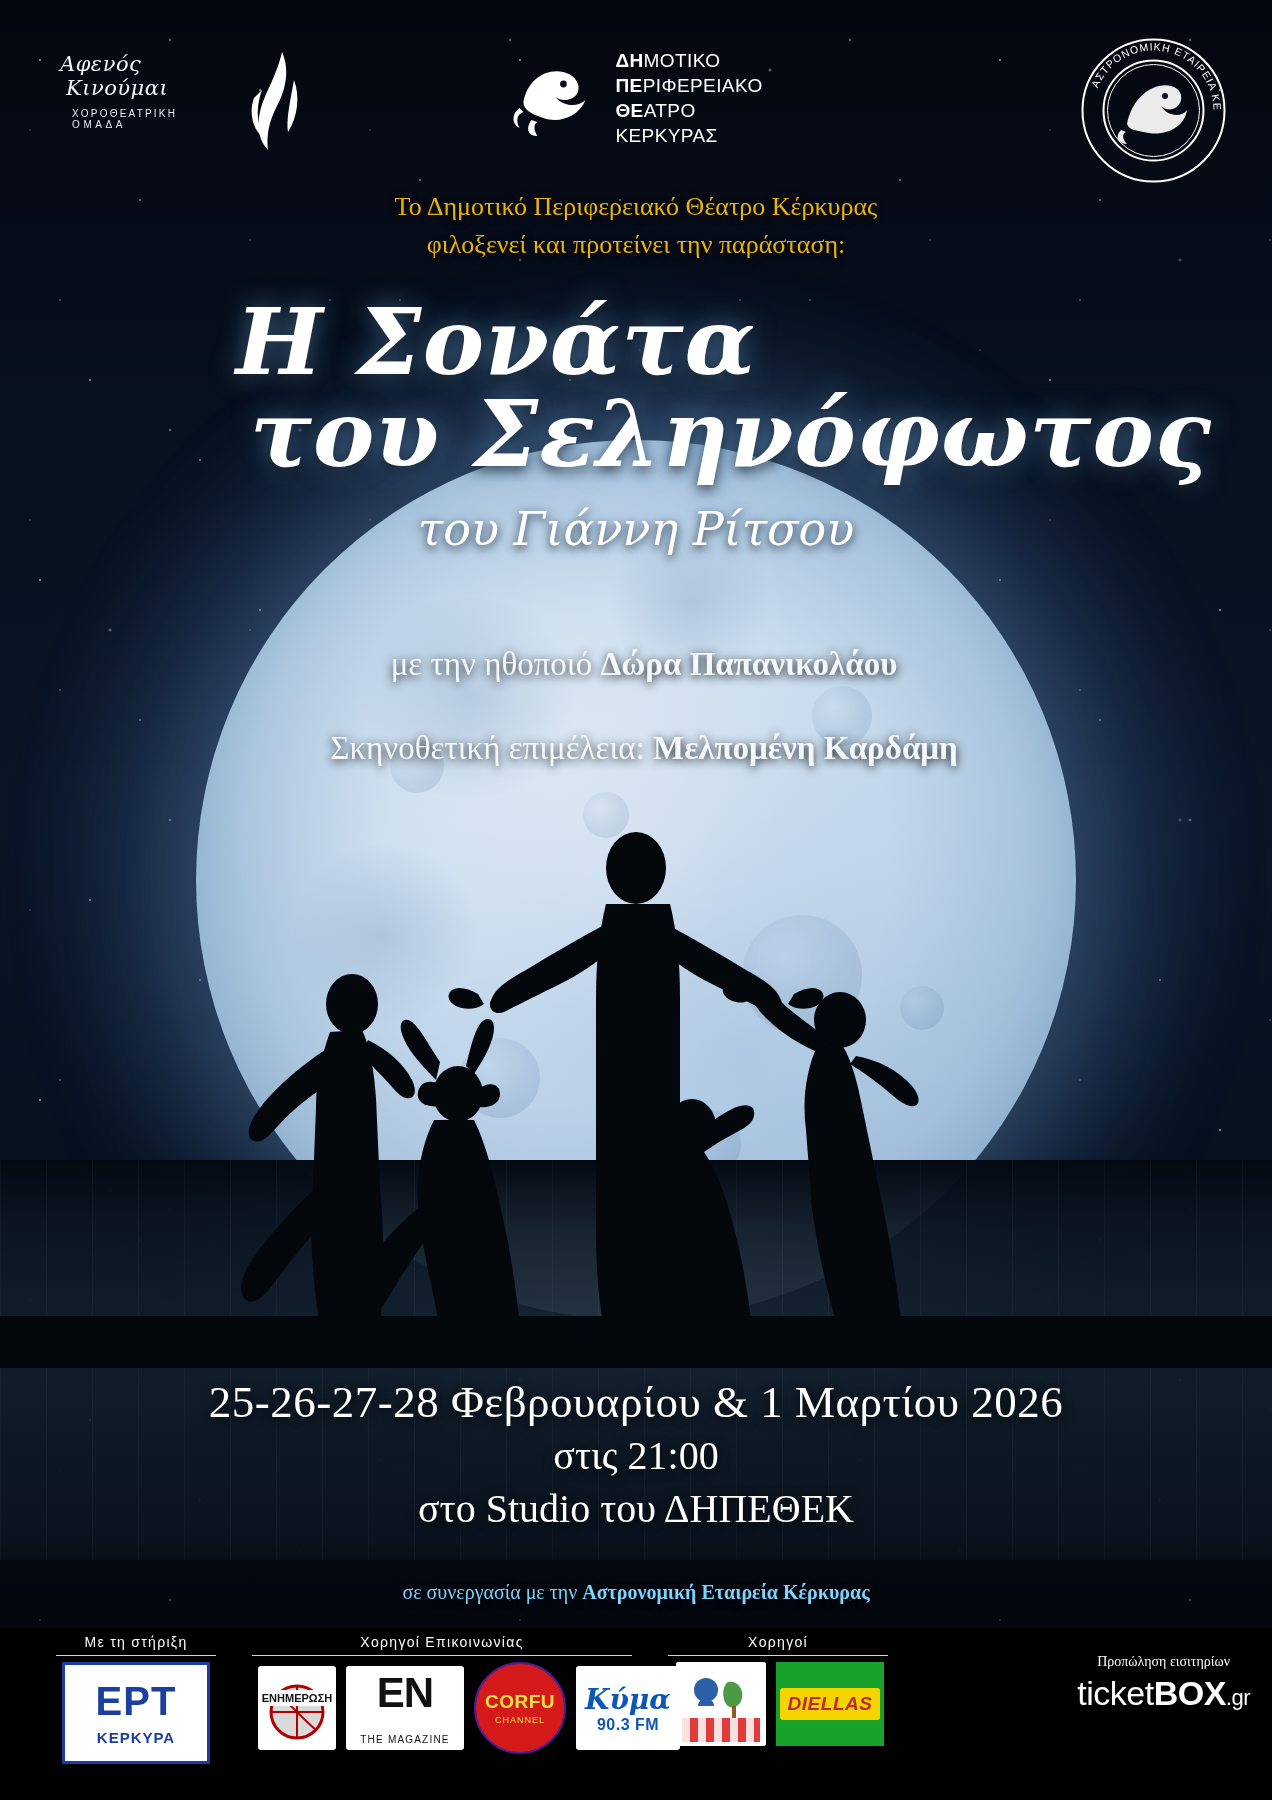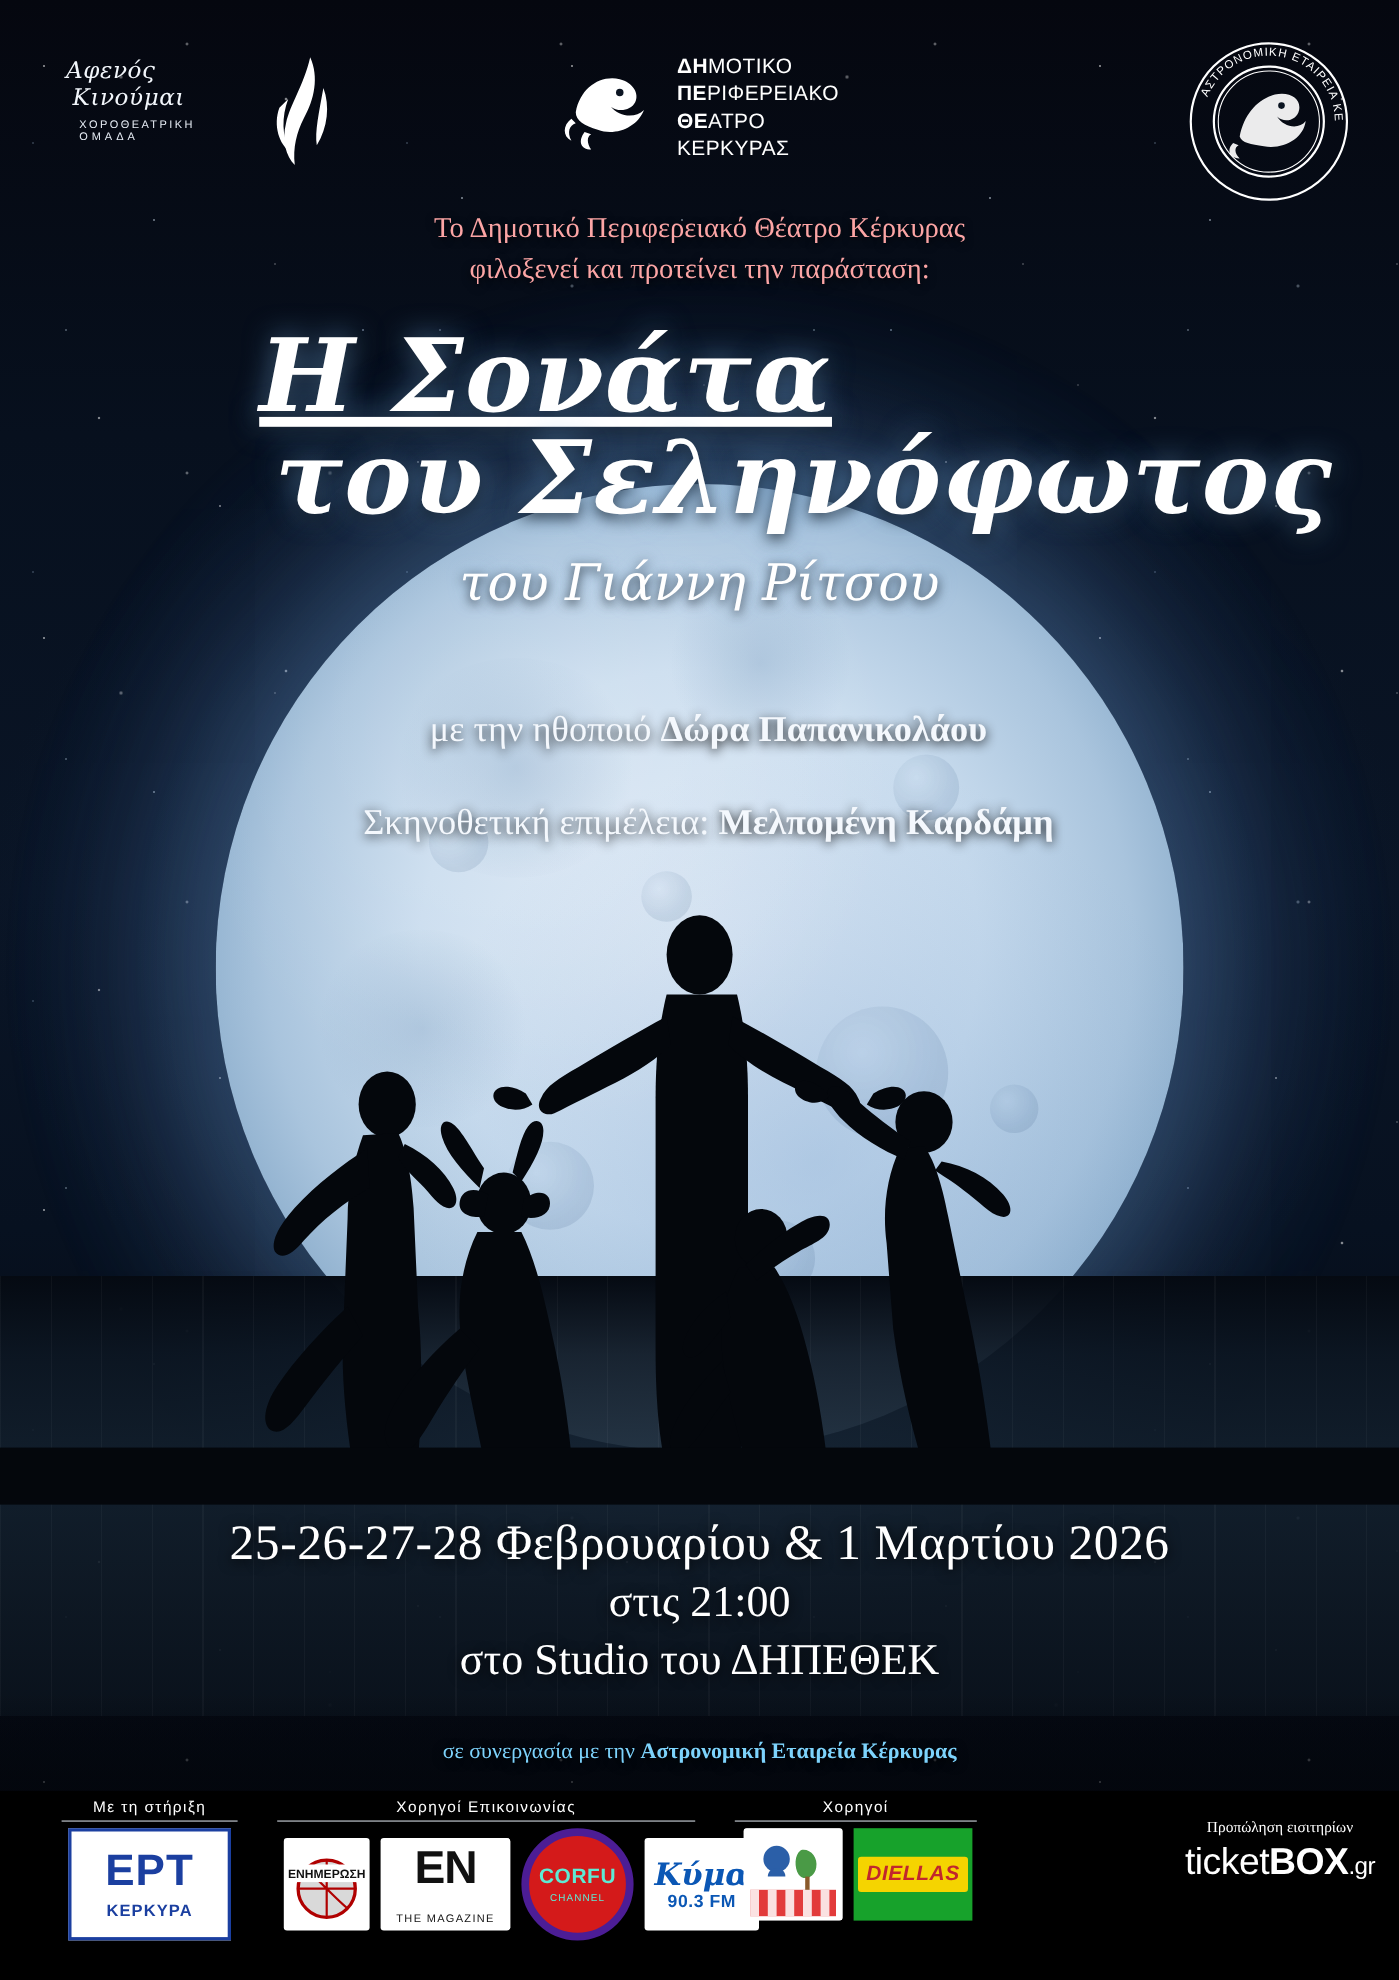--- a/index.html
+++ b/index.html
@@ -212,42 +212,41 @@
     height: 145px;
   }
 
   
   .intro {
     position: absolute;
     top: 188px;
     left: 0;
     right: 0;
     text-align: center;
-    color: #fca5a5;
+    color: #eab308;
     font-size: 26px;
     line-height: 1.45;
     text-shadow: 0 2px 8px rgba(0,0,0,0.8);
   }
   .title-wrap {
     position: absolute;
     top: 288px;
     left: 0;
     right: 0;
     text-align: center;
     color: #ffffff;
   }
   .title-line1 {
     font-family: "DejaVu Serif", serif;
     font-weight: 700;
     font-style: italic;
     font-size: 92px;
     letter-spacing: 1px;
     text-shadow: 0 0 26px rgba(120,180,240,0.55), 0 4px 14px rgba(0,0,0,0.85);
     margin-right: 280px;
-    text-decoration: underline;
   }
   .title-line2 {
     font-family: "DejaVu Serif", serif;
     font-weight: 700;
     font-style: italic;
     font-size: 92px;
     letter-spacing: 1px;
     text-shadow: 0 0 26px rgba(120,180,240,0.55), 0 4px 14px rgba(0,0,0,0.85);
     margin-left: 190px;
     margin-top: -16px;
@@ -377,24 +376,24 @@
     display: flex; flex-direction: column; align-items: center; justify-content: center;
     font-family: "Liberation Sans", sans-serif;
   }
   .en .eLetters { font-size: 42px; font-weight: 700; letter-spacing: -1px; line-height: 1; }
   .en .mag { font-size: 10px; letter-spacing: 1.2px; margin-top: 20px; }
 
   .corfu {
     width: 88px; height: 88px;
     border-radius: 50%;
     background: #d41a1a;
-    color: #5eead4;
+    color: #fde047;
     display: flex; flex-direction: column; align-items: center; justify-content: center;
     font-family: "Liberation Sans", sans-serif;
-    border: 7px solid #4c1d95;
+    border: 2px solid #4c1d95;
   }
   .corfu .c1 { font-size: 19px; font-weight: 700; letter-spacing: 0.5px; }
   .corfu .c2 { font-size: 9px; letter-spacing: 1px; margin-top: 2px; }
 
   .kyma {
     width: 104px; height: 84px;
     background: #fff;
     display: flex; flex-direction: column; align-items: center; justify-content: center;
     color: #0b57b5;
     font-family: "Liberation Sans", sans-serif;

